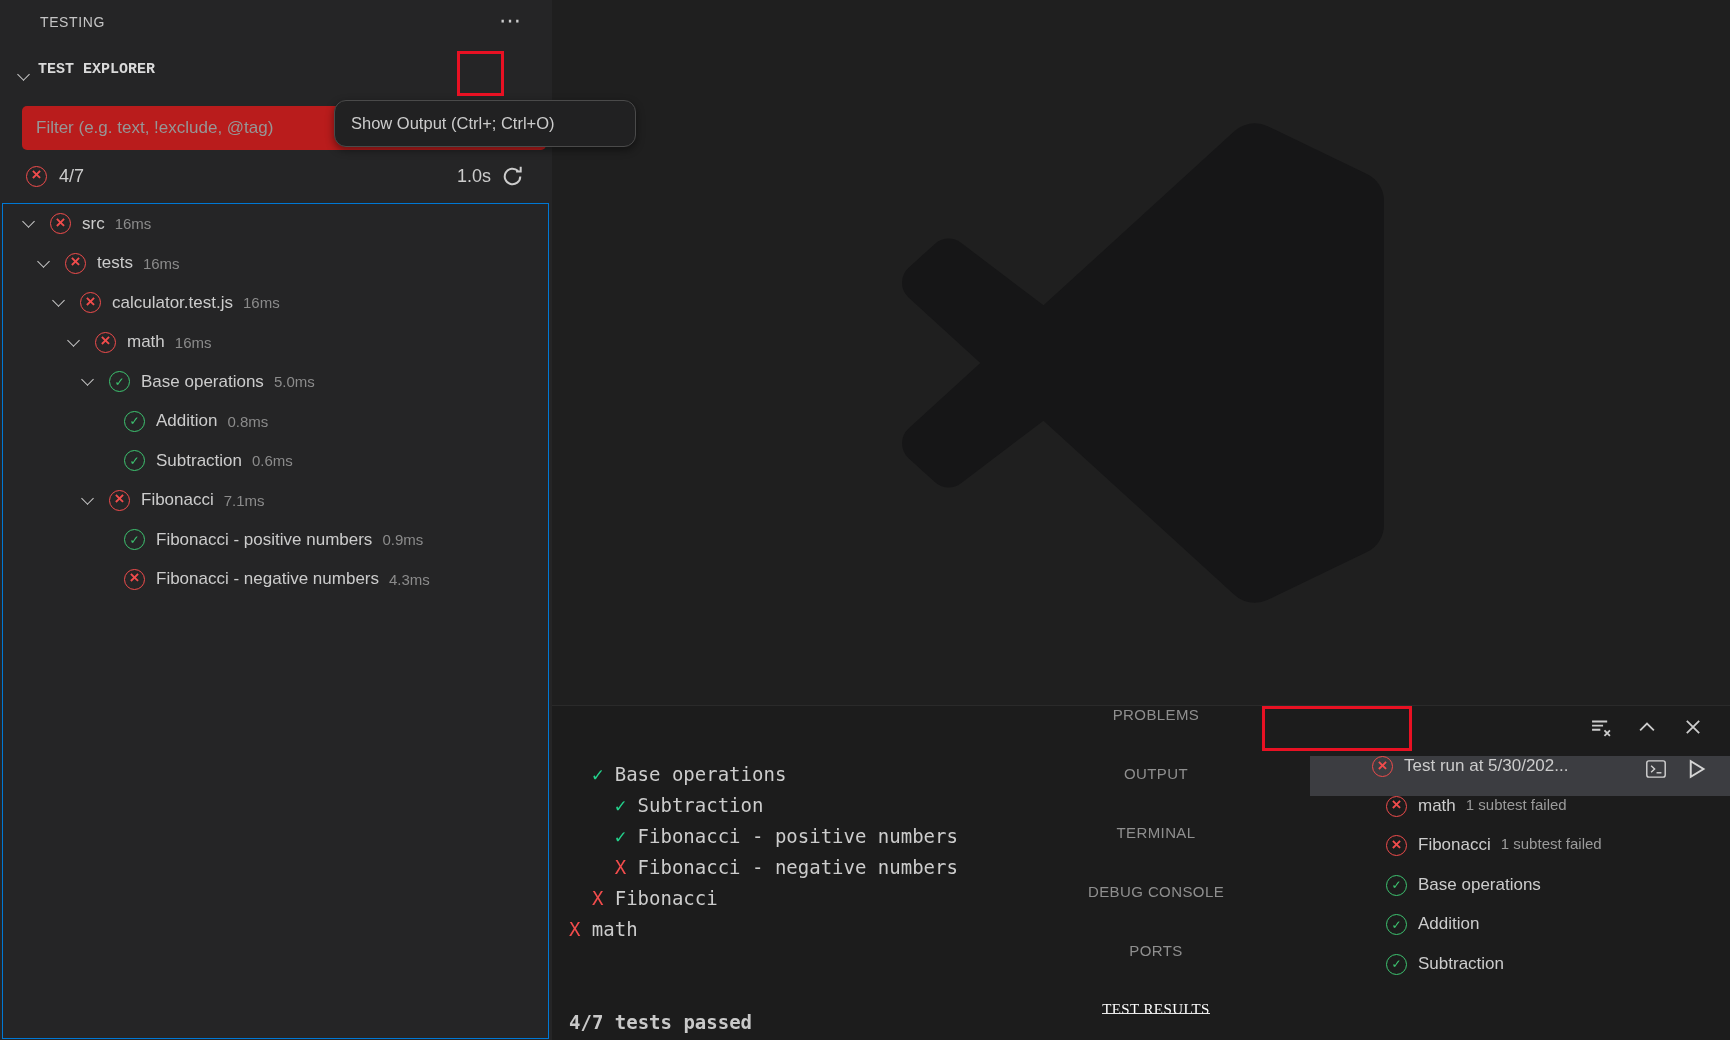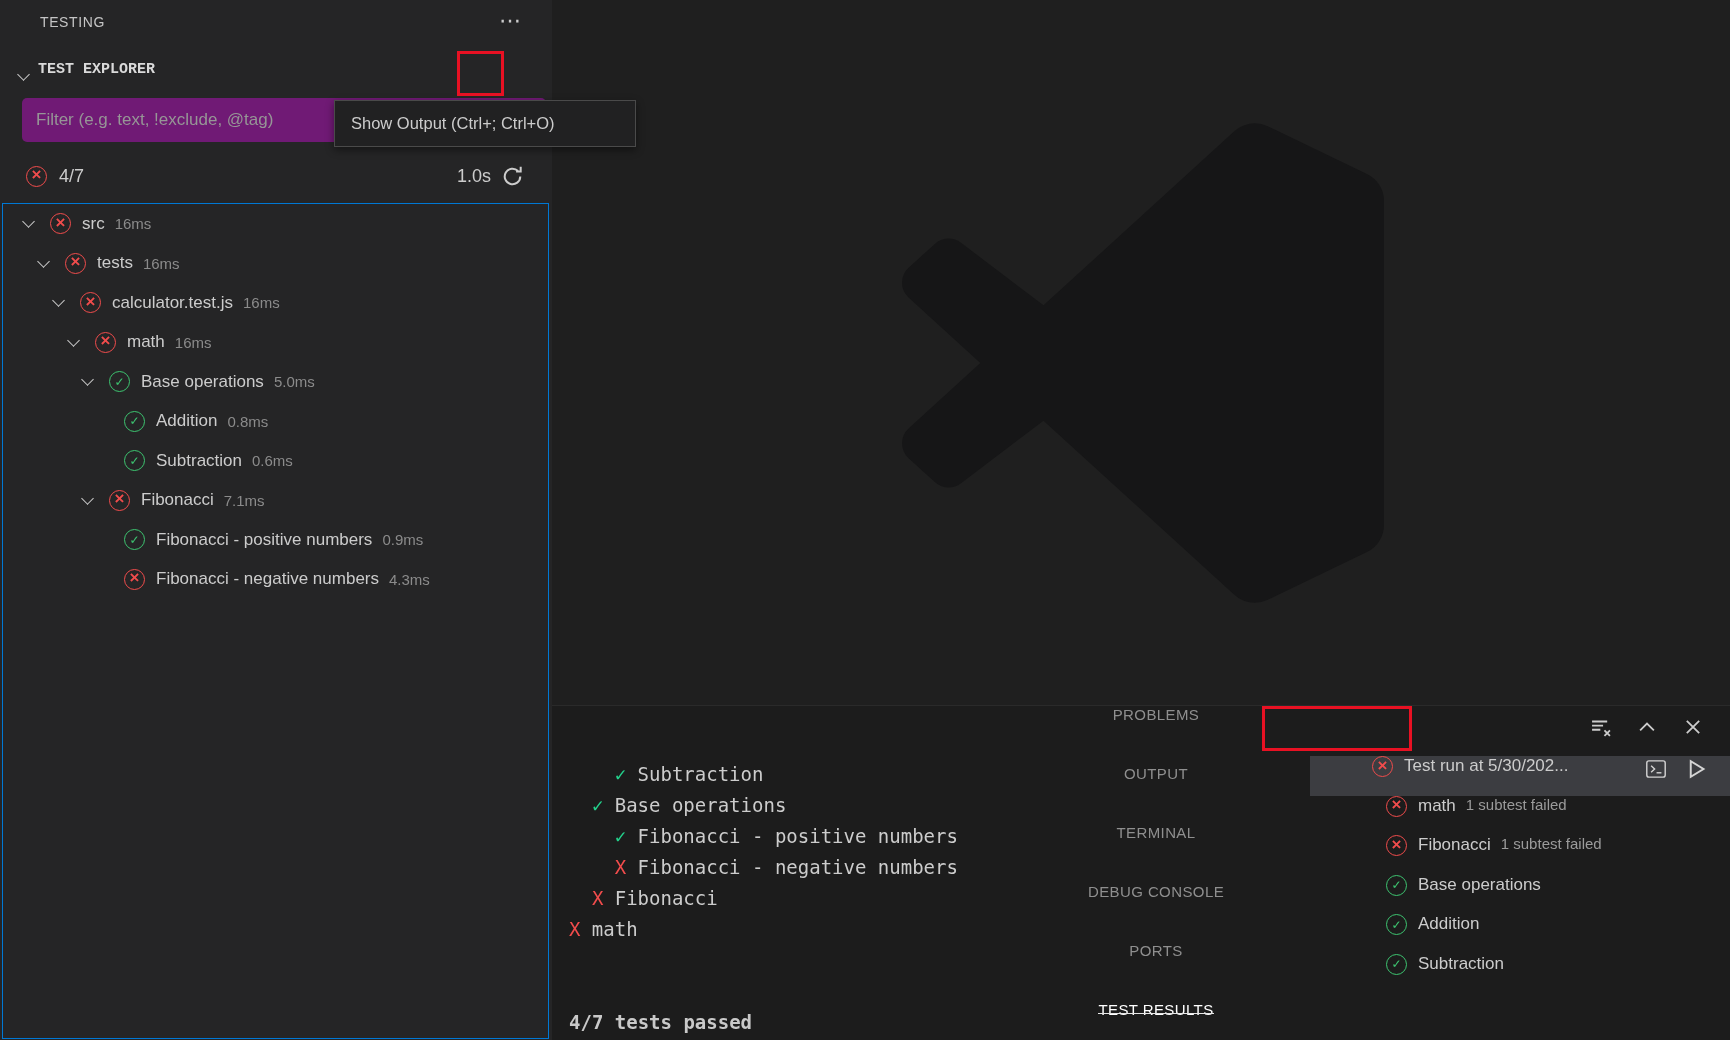--- a/index.html
+++ b/index.html
@@ -19,24 +19,24 @@
   .chev.hide { visibility:hidden; }
   .sec-title { position:absolute; left:38px; top:15px; font-weight:bold; font-size:15px; color:#dadada;font-family:Liberation Mono, monospace; }
   .tb-icon { position:absolute; top:58px; width:30px; height:30px; display:flex; align-items:center; justify-content:center; cursor:pointer; color:#cccccc; }
   .tb-icon svg { stroke:#cccccc; fill:none; stroke-width:1.3; }
   #tb-terminal { left:462px; top:55px; width:36px; height:36px; background:#3e3e40; border:1px solid #6c6c6c; border-radius:6px; }
   .dots-glyph { font-size:21px; color:#cccccc; letter-spacing:1px; }
 
   .annotation { position:absolute; border:3px solid #e81123; z-index:60; pointer-events:none; }
   #ann-show-output { left:457px; top:51px; width:47px; height:45px; }
 
-  #tooltip { position:absolute; left:334px; top:100px; width:302px; height:47px; background:#212122; border:1px solid #4a4a4a; border-radius:0; z-index:50;
+  #tooltip { position:absolute; left:334px; top:100px; width:302px; height:47px; background:#212122; border:1px solid #4a4a4a; border-radius:12px; z-index:50;
     display:flex; align-items:center; padding-left:16px; font-size:16.5px; color:#cccccc; box-shadow:0 3px 8px rgba(0,0,0,.45); }
 
-  #filter-box { position:absolute; left:22px; top:98px; width:524px; height:44px; background:#701a75; border-radius:5px; }
+  #filter-box { position:absolute; left:22px; top:106px; width:524px; height:44px; background:#b91c1c; border-radius:5px; }
   #filter-box input { width:100%; height:100%; background:transparent; border:none; outline:none; color:#bbbbbb; font-size:17px; padding:0 14px; font-family:"Liberation Sans",sans-serif; }
   #filter-box input::placeholder { color:#969696; }
 
   #summary-row { position:absolute; left:0; top:156px; width:552px; height:40px; display:flex; align-items:center; }
   .state-icon { width:21px; height:21px; border:1.7px solid currentColor; border-radius:50%; display:inline-flex; align-items:center; justify-content:center; flex:none; }
   .st-fail .state-icon, .state-icon.fail { color:#f14c4c; }
   .st-pass .state-icon, .state-icon.pass { color:#3dc470; }
   .state-icon.fail::after, .st-fail .state-icon::after { content:"×"; font-size:17px; font-weight:bold; margin-top:-2px; }
   .state-icon.pass::after, .st-pass .state-icon::after { content:"✓"; font-size:12px; }
   #summary-row .state-icon { margin-left:26px; }
@@ -52,21 +52,21 @@
   .tdur { margin-left:10px; font-size:15px; color:#8b8b8b; }
 
   
   #editor { position:absolute; left:552px; top:0; width:1178px; height:705px; background:#1f1f1f; }
   #vscode-logo { position:absolute; left:333px; top:122px; width:516px; height:482px; }
 
   
   #panel { position:absolute; left:552px; top:705px; width:1178px; height:335px; background:#1c1c1c; border-top:1px solid #2a2a2a; color:#cccccc; }
   #tabbar { position:absolute; left:0; top:0; width:1178px; height:50px; display:flex; align-items:center; padding-left:30px; gap:42px;flex-direction:column; }
   .tab { font-size:15px; letter-spacing:.4px; color:#8f8f8f; cursor:pointer; height:44px; display:flex; align-items:center; position:relative; }
-  .tab.act-true { color:#ffffff; }
+  .tab.act-true { color:#ffffff;font-family:Liberation Serif, serif; }
   .tab.act-true::after { content:""; position:absolute; left:0; right:0; bottom:4px; border-bottom:1.5px solid #e7e7e7; }
   #ann-test-results { left:710px; top:0px; width:150px; height:45px; }
   #panel-actions { position:absolute; right:26px; top:10px; display:flex; gap:24px; }
   #panel-actions span { width:22px; height:22px; display:flex; align-items:center; justify-content:center; cursor:pointer; }
   #panel-actions svg { stroke:#cccccc; fill:none; stroke-width:1.3; }
 
   #terminal { position:absolute; left:17px; top:53px; font-family:"DejaVu Sans Mono", monospace; font-size:19px; color:#cccccc; }
   .tline { height:31px; line-height:31px; white-space:pre; }
   .ind { white-space:pre; }
   .mark { font-family:"DejaVu Sans Mono","DejaVu Sans",monospace; }
@@ -256,22 +256,22 @@
           </svg>
       </span>
       <span>
         <svg width="22" height="22" viewBox="0 0 16 16">
             <path d="M3.5 3.5l9 9M12.5 3.5l-9 9"></path>
           </svg>
       </span>
     </div>
 
     <div id="terminal">
+      <div class="tline"><span class="ind">  </span><span class="mark mk-pass">✓</span><span class="tl-label">Base operations</span></div>
       <div class="tline"><span class="ind">    </span><span class="mark mk-pass">✓</span><span class="tl-label">Subtraction</span></div>
-      <div class="tline"><span class="ind">  </span><span class="mark mk-pass">✓</span><span class="tl-label">Base operations</span></div>
       <div class="tline"><span class="ind">    </span><span class="mark mk-pass">✓</span><span class="tl-label">Fibonacci - positive numbers</span></div>
       <div class="tline"><span class="ind">    </span><span class="mark mk-fail">X</span><span class="tl-label">Fibonacci - negative numbers</span></div>
       <div class="tline"><span class="ind">  </span><span class="mark mk-fail">X</span><span class="tl-label">Fibonacci</span></div>
       <div class="tline"><span class="ind"></span><span class="mark mk-fail">X</span><span class="tl-label">math</span></div>
       <div id="terminal-summary">4/7 tests passed</div>
     </div>
 
     <div id="results-list">
       <div class="rrow indent-0 sel-true">
         <span class="state-icon fail"></span>

